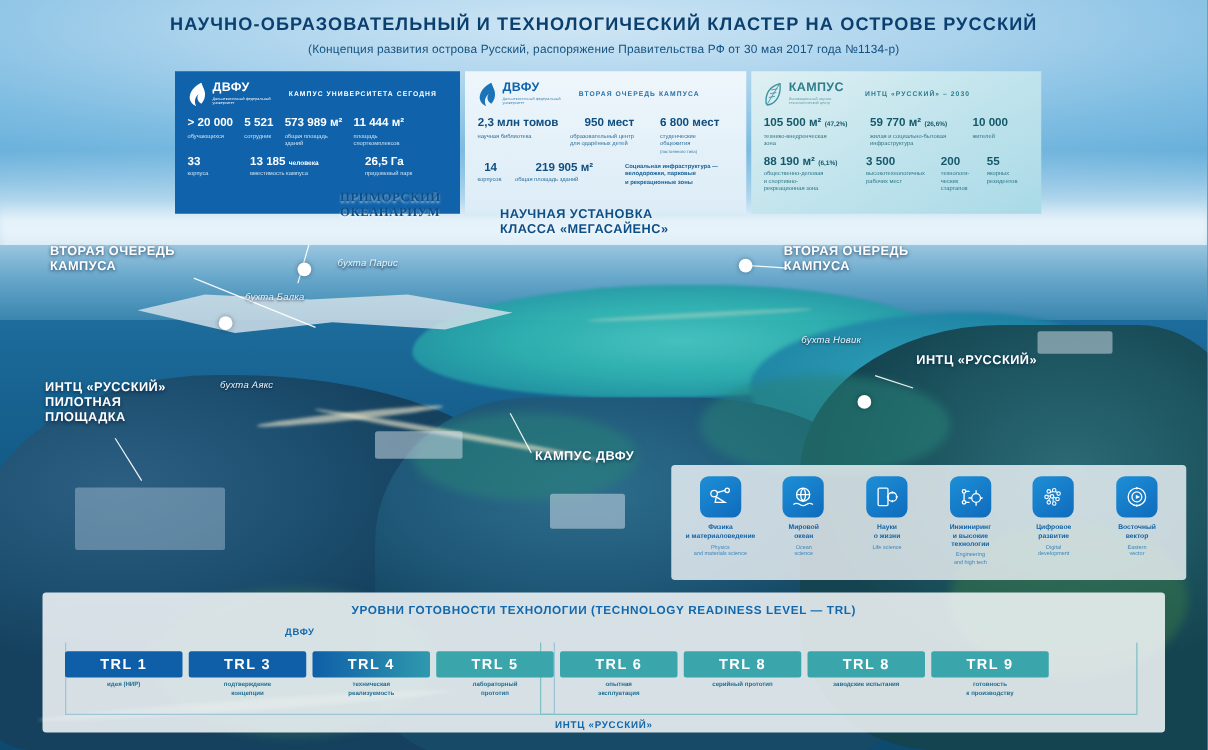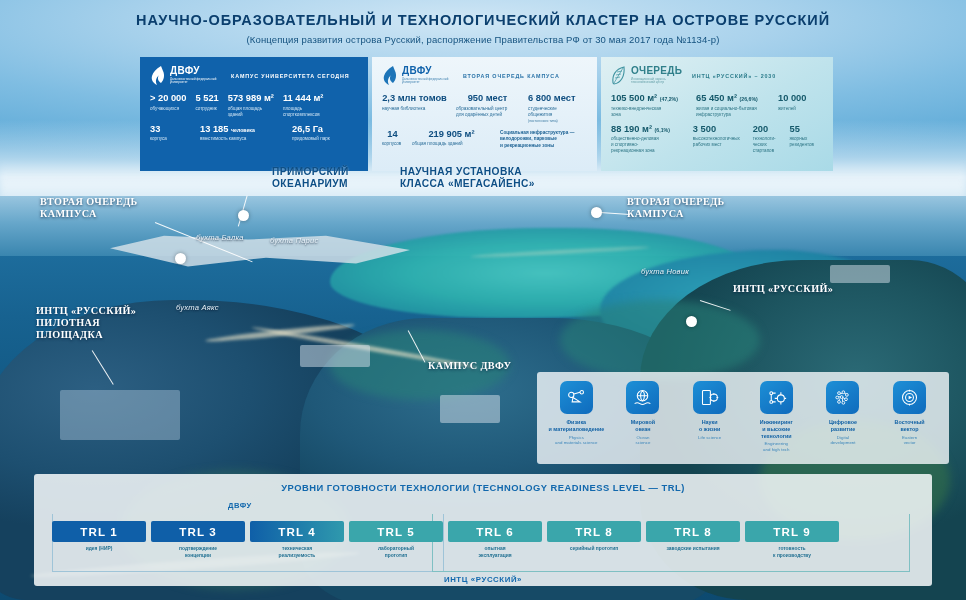--- a/index.html
+++ b/index.html
@@ -159,21 +159,21 @@
   .infra-line { font-size: 4.7px; line-height: 1.45; font-weight: 700; color: #1b6193; }
 
   
   .callout { position: absolute; }
   .callout .ctext {
     font-size: 10.2px; font-weight: 700; color: #ffffff;
     line-height: 1.18; letter-spacing: .4px;
     text-shadow: 0 1px 3px rgba(0,30,60,.75);
     white-space: pre-line;
   }
-  .callout.dark .ctext { color: #ffffff; font-family: Liberation Serif, serif; }
+  .callout.dark .ctext { color: #ffffff; }
   .callout.blue .ctext { color: #0e4f86; text-shadow: 0 1px 2px rgba(255,255,255,.6); }
   .dot {
     position: absolute; width: 11px; height: 11px; border-radius: 50%;
     background: #ffffff; box-shadow: 0 0 4px rgba(0,0,0,.35);
   }
   .leader { position: absolute; background: #ffffff; height: 1.3px; transform-origin: left center; opacity: .92; }
 
   .bay {
     position: absolute; font-style: italic; font-size: 7.6px; color: #eaf4fb;
     text-shadow: 0 1px 2px rgba(0,20,45,.8); letter-spacing: .2px;
@@ -390,39 +390,39 @@
     </div>
 
     <div class="panel p3">
       <div class="panel-head">
         <div class="logo-box">
           <svg class="logo-mark" viewBox="0 0 16 19">
             <path d="M2 17 C1 10 4 3 13 1 C14 10 10 17 3 18 Z" fill="none" stroke="#3f93a0" stroke-width="1.1"></path>
             <path d="M12 2 L3 17 M11 5 L6 6 M10 8 L5 9 M9 11 L4 12" stroke="#3f93a0" stroke-width=".7" fill="none"></path>
           </svg>
           <div>
-            <div class="logo-txt-main">ОЧЕРЕДЬ</div>
+            <div class="logo-txt-main">КАМПУС</div>
             <div class="logo-txt-sub">Инновационный научно-технологический центр</div>
           </div>
         </div>
         <div class="panel-kicker">ИНТЦ «РУССКИЙ» – 2030</div>
       </div>
 
       <div class="stat-row">
         <div class="stat" style="width:85px;">
           <div class="stat-num">
             <span>105 500 м²</span>
             <span class="pct">(47,2%)</span>
           </div>
           <div class="stat-lbl" style="white-space: pre-line;">технико-внедренческая
 зона</div>
         </div>
         <div class="stat" style="width:82px;">
           <div class="stat-num">
-            <span>65 450 м²</span>
+            <span>59 770 м²</span>
             <span class="pct">(26,6%)</span>
           </div>
           <div class="stat-lbl" style="white-space: pre-line;">жилая и социально-бытовая
 инфраструктура</div>
         </div>
         <div class="stat">
           <div class="stat-num">10 000</div>
           <div class="stat-lbl">жителей</div>
         </div>
       </div>
@@ -457,21 +457,21 @@
     </div>
   </div>
 
   <div class="callout dark" style="left:40px;top:196px;">
     <div class="ctext" style="white-space: pre-line;">ВТОРАЯ ОЧЕРЕДЬ
 КАМПУСА</div>
   </div>
   <div class="leader" style="left:155px;top:222px;width:105px;transform:rotate(22deg);"></div>
   <div class="dot" style="left:175px;top:253px;"></div>
 
-  <div class="callout blue" style="left:272px;top:166px;">
+  <div class="callout blue" style="left:272px;top:153px;font-family:Liberation Serif, serif;">
     <div class="ctext" style="white-space: pre-line;">ПРИМОРСКИЙ
 ОКЕАНАРИУМ</div>
   </div>
   <div class="leader" style="left:247px;top:195px;width:32px;transform:rotate(106deg);"></div>
   <div class="dot" style="left:238px;top:210px;"></div>
 
   <div class="callout blue" style="left:400px;top:166px;">
     <div class="ctext" style="white-space: pre-line;">НАУЧНАЯ УСТАНОВКА
 КЛАССА «МЕГАСАЙЕНС»</div>
   </div>
@@ -495,21 +495,21 @@
   </div>
   <div class="leader" style="left:700px;top:300px;width:32px;transform:rotate(18deg);"></div>
   <div class="dot" style="left:686px;top:316px;"></div>
 
   <div class="callout dark" style="left:428px;top:360px;">
     <div class="ctext">КАМПУС ДВФУ</div>
   </div>
   <div class="leader" style="left:408px;top:330px;width:36px;transform:rotate(62deg);"></div>
 
   <div class="bay" style="left:196px;top:233px;">бухта Балка</div>
-  <div class="bay" style="left:270px;top:236px;">бухта Парис</div>
+  <div class="bay" style="left:270px;top:206px;">бухта Парис</div>
   <div class="bay" style="left:176px;top:303px;">бухта Аякс</div>
   <div class="bay" style="left:641px;top:267px;">бухта Новик</div>
 
   <div class="dirstrip">
 
     <div class="dir">
       <div class="dir-icon">
         <svg width="21" height="21" viewBox="0 0 24 24" fill="none" stroke="#ffffff" stroke-width="1.2">
           <circle cx="6" cy="9" r="3"></circle>
             <circle cx="18" cy="6" r="2"></circle>

